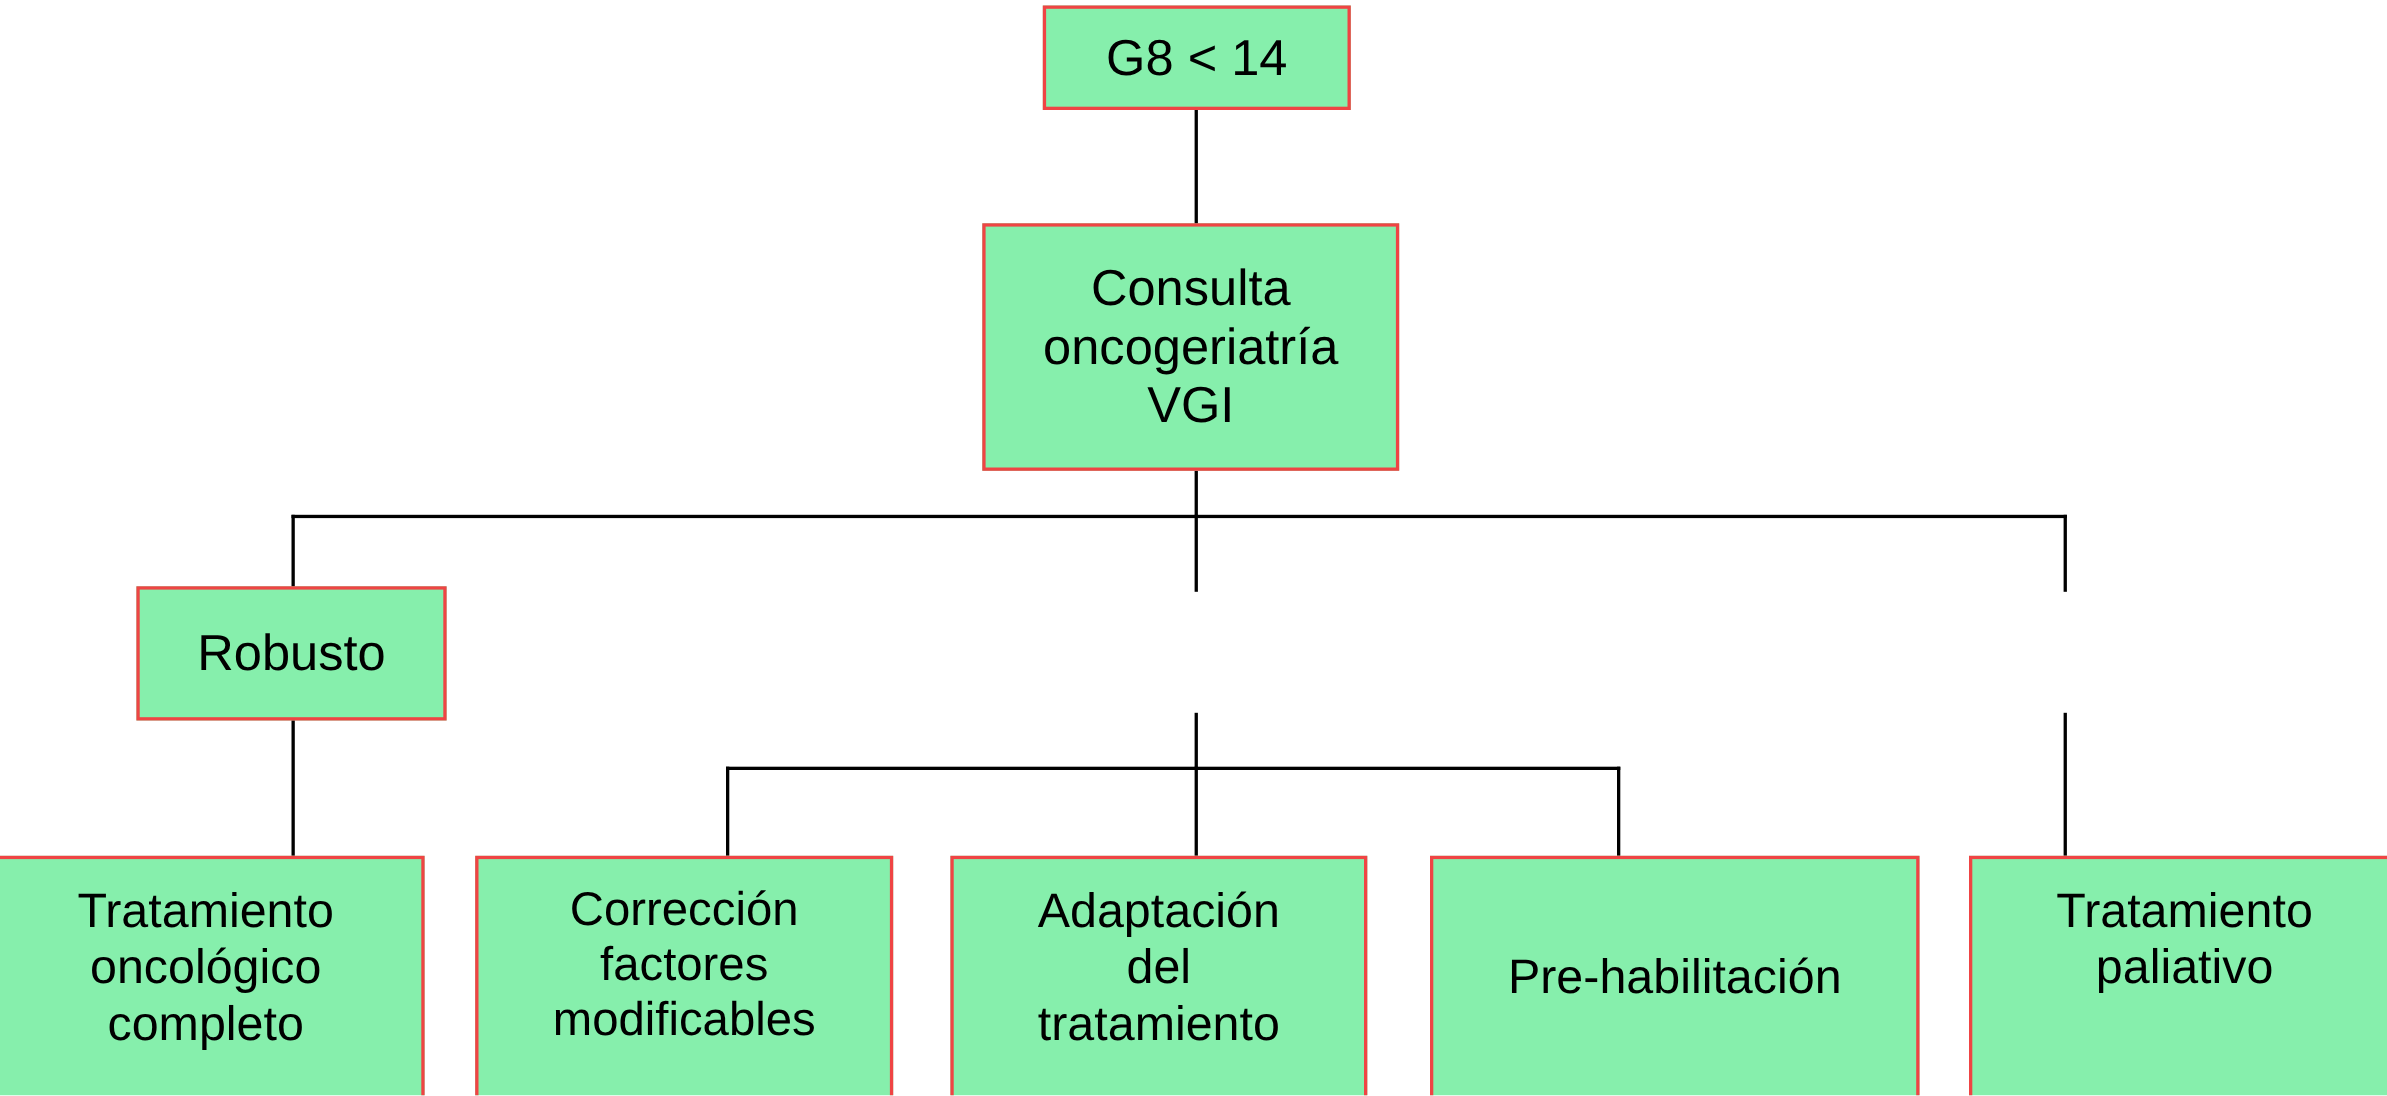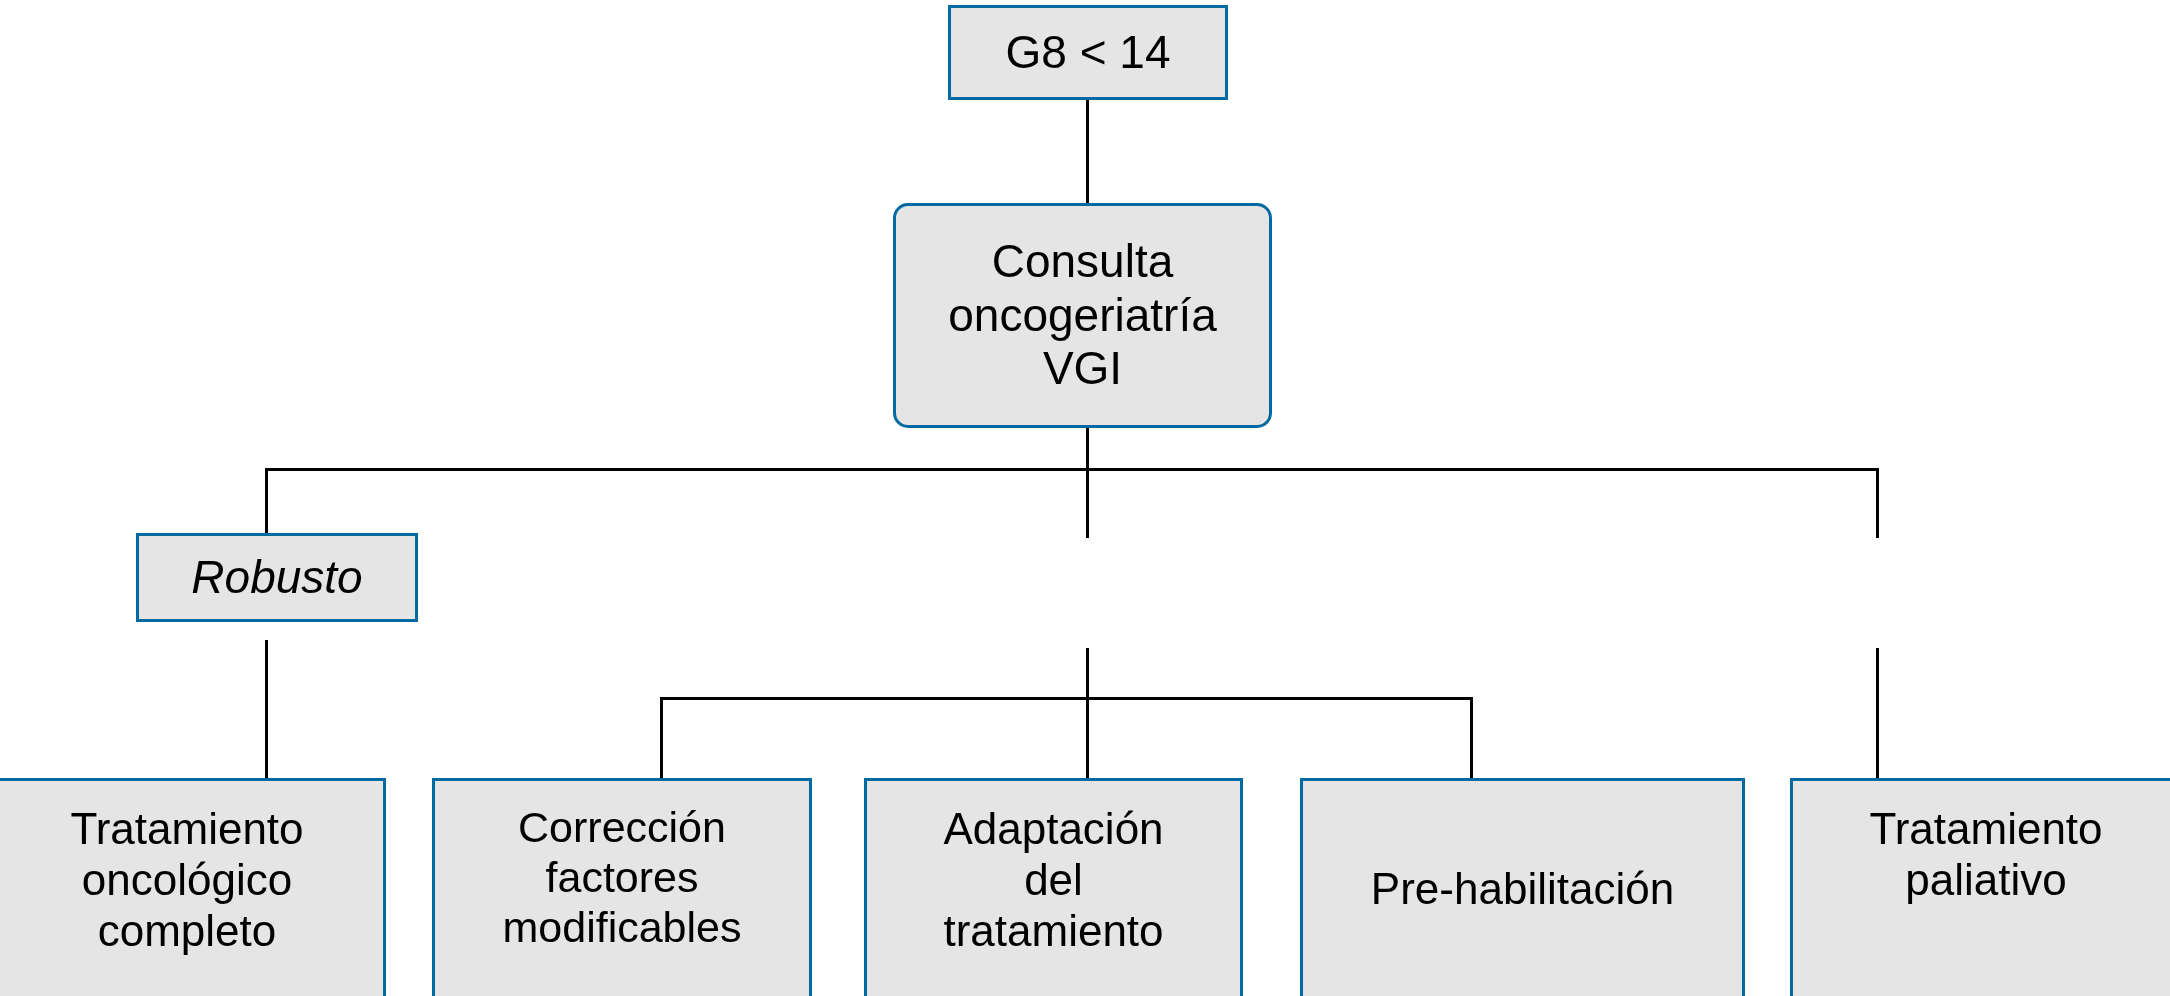--- a/index.html
+++ b/index.html
@@ -13,22 +13,22 @@
     width: 2170px;
     height: 996px;
     background: #ffffff;
     overflow: hidden;
     font-family: "Liberation Sans", sans-serif;
     color: #000000;
   }
   .node {
     position: absolute;
     box-sizing: border-box;
-    border: 3px solid #0369a1;
-    background: #e5e5e5;
+    border: 3px solid #ef4444;
+    background: #86efac;
     display: flex;
     justify-content: center;
     text-align: center;
     line-height: 1.16;
     color: #000000;
     z-index: 3;
   }
   .node .label {
     display: block;
     white-space: pre-line;
@@ -69,27 +69,27 @@
   <div class="edge v" style="left:660px; top:697px; height:81px;"></div>
   <div class="edge v" style="left:1086px; top:697px; height:81px;"></div>
   <div class="edge v" style="left:1470px; top:697px; height:81px;"></div>
 
   <div class="edge v" style="left:1876px; top:648px; height:130px;"></div>
 
   <div class="node v-center f-46" style="left:948px; top:5px; width:280px; height:95px;">
     <span class="label">G8 &lt; 14</span>
   </div>
 
-  <div class="node v-center f-46" style="left:893px; top:203px; width:379px; height:225px;border-radius:15px;">
+  <div class="node v-center f-46" style="left:893px; top:203px; width:379px; height:225px;">
     <span class="label">Consulta
 oncogeriatría
 VGI</span>
   </div>
 
-  <div class="node v-center f-46" style="left:136px; top:533px; width:282px; height:89px;font-style:italic;">
+  <div class="node v-center f-46" style="left:124px; top:533px; width:282px; height:122px;">
     <span class="label">Robusto</span>
   </div>
 
 
 
   <div class="node v-top f-44" style="left:-12px; top:778px; width:398px; height:222px; padding-top:22px;">
     <span class="label">Tratamiento
 oncológico
 completo</span>
   </div>

